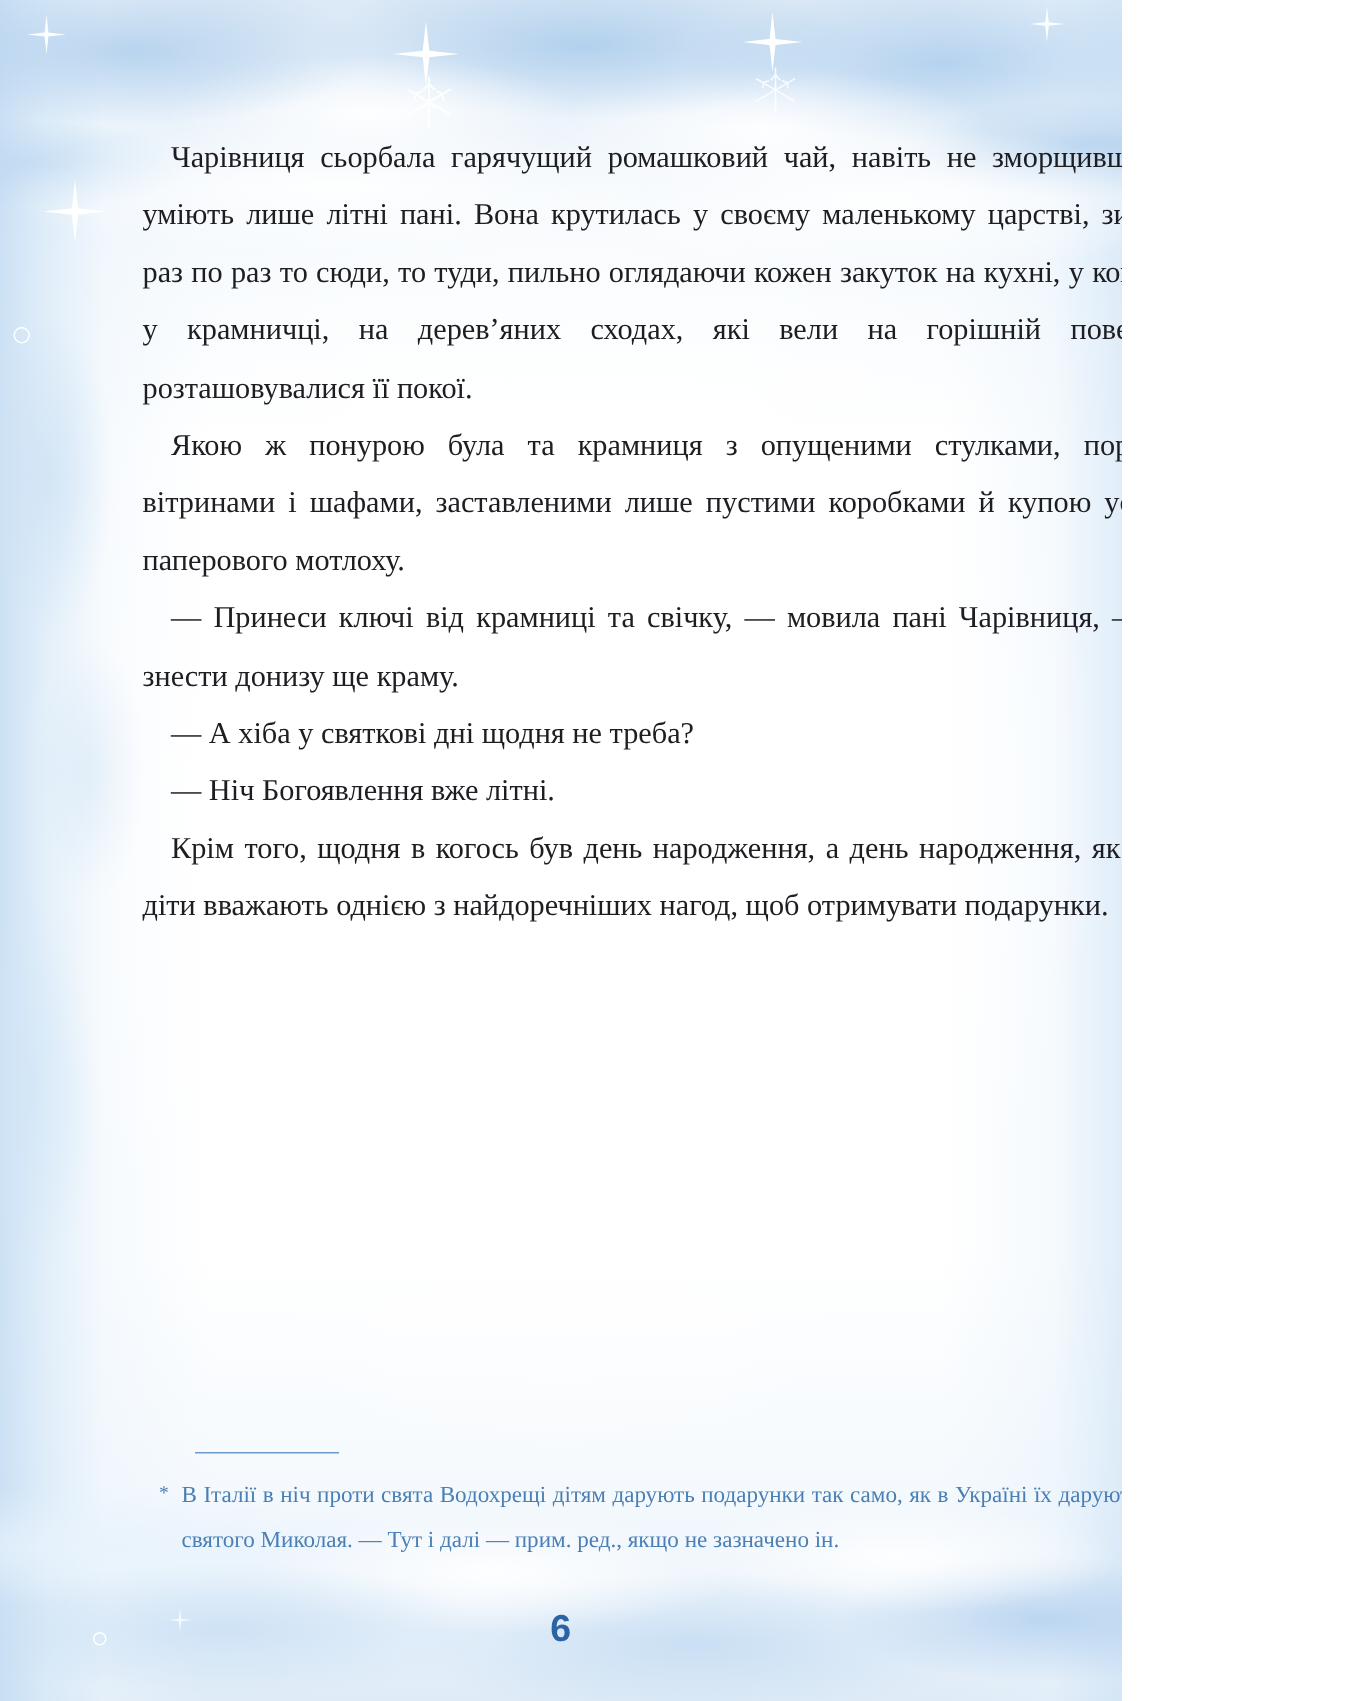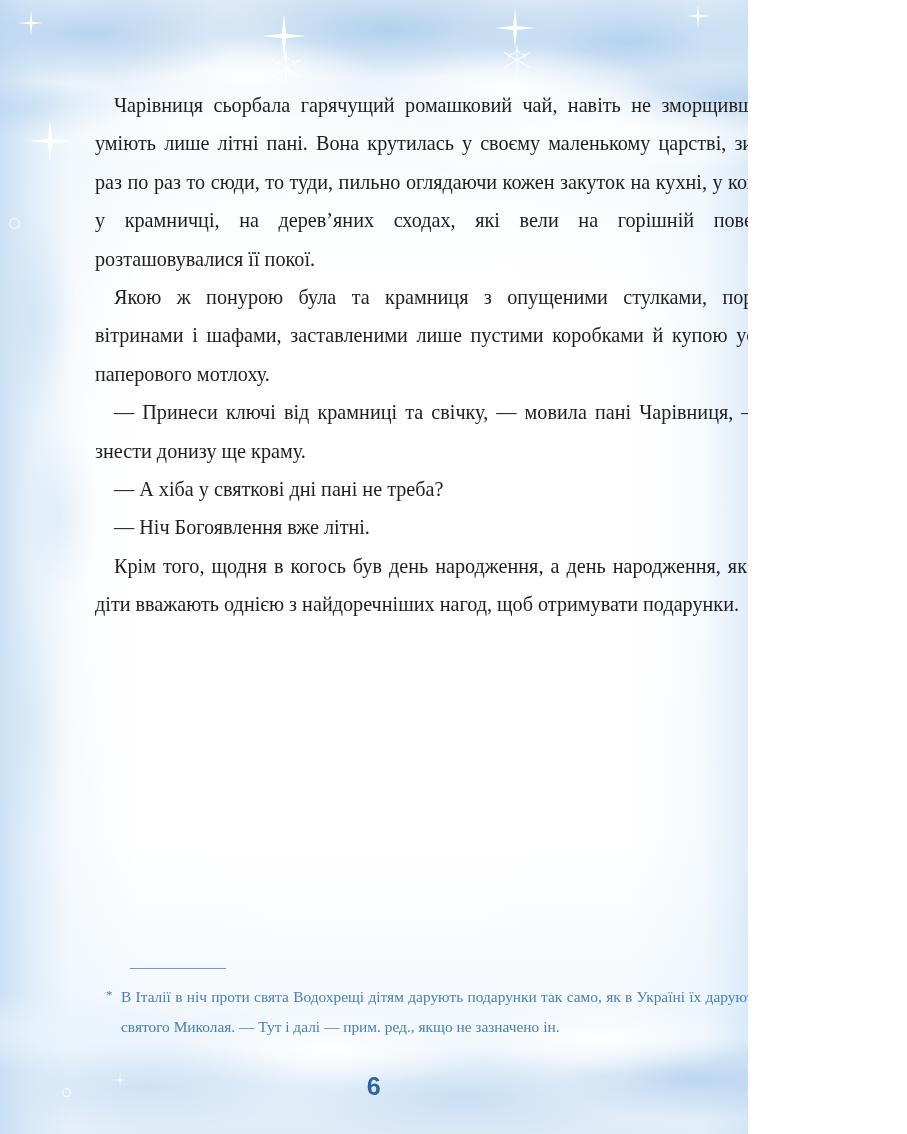--- a/index.html
+++ b/index.html
@@ -265,21 +265,21 @@
         <path d="M50 0 L55 45 L100 50 L55 55 L50 100 L45 55 L0 50 L45 45 Z" fill="#ffffff" opacity="0.75"></path>
       </svg>
   </div>
   <div class="dot-flake" style="left:9px;  top:218px;  width:9px;  height:9px;"></div>
   <div class="dot-flake" style="left:62px; top:1088px; width:7px;  height:7px;"></div>
 
   <div class="text-column">
     <p class="body">Чарівниця сьорбала гарячущий ромашковий чай, навіть не зморщившись, як уміють лише літні пані. Вона крутилась у своєму маленькому царстві, зиркаючи раз по раз то сюди, то туди, пильно оглядаючи кожен закуток на кухні, у комірчині, у крамничці, на дерев’яних сходах, які вели на горішній поверх, де розташовувалися її покої.</p>
     <p class="body">Якою ж понурою була та крамниця з опущеними стулками, порожніми вітринами і шафами, заставленими лише пустими коробками й купою усілякого паперового мотлоху.</p>
     <p class="body">— Принеси ключі від крамниці та свічку, — мовила пані Чарівниця, — треба знести донизу ще краму.</p>
-    <p class="body">— А хіба у святкові дні пані не треба?</p>
+    <p class="body">— А хіба у святкові дні щодня не треба?</p>
     <p class="body">— Ніч Богоявлення вже літні.</p>
     <p class="body">Крім того, щодня в когось був день народження, а день народження, як відомо, діти вважають однією з найдоречніших нагод, щоб отримувати подарунки.</p>
   </div>
 
   <div class="footnote">
     <div class="footnote-rule"></div>
     <div class="footnote-body">
       <div class="footnote-marker">*</div>
       <div class="footnote-text"><span>В Італії в ніч проти свята Водохрещі дітям дарують подарунки так само, як в Україні їх дарують на День святого Миколая. — </span><span class="note-italic">Тут і далі — прим. ред., якщо не зазначено ін.</span></div>
     </div>

